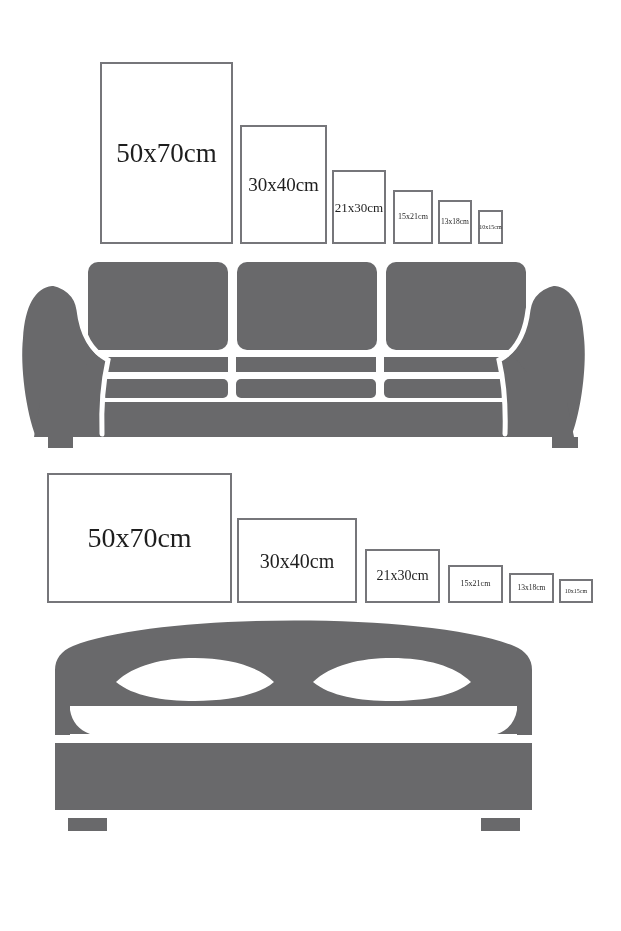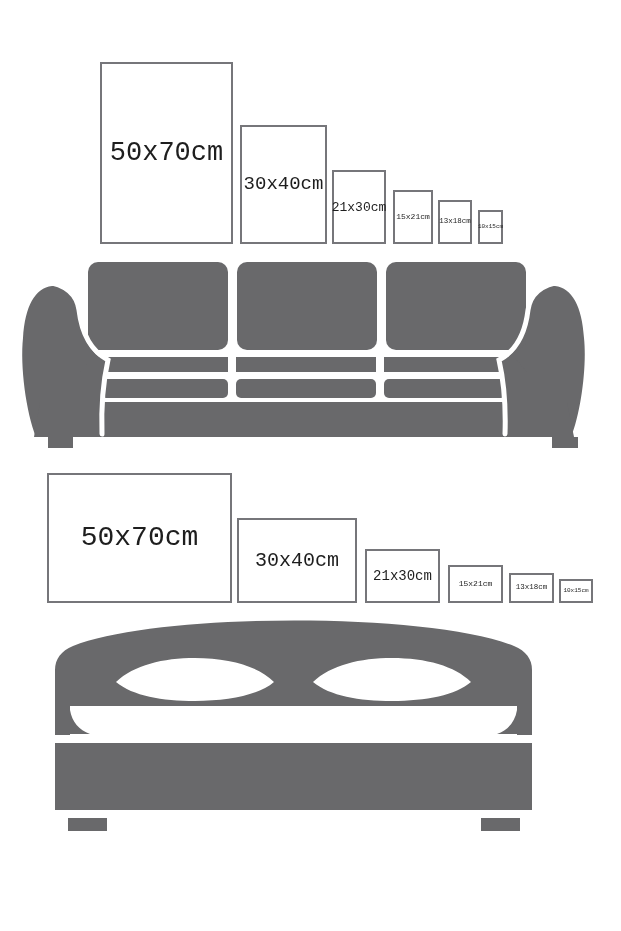--- a/index.html
+++ b/index.html
@@ -7,21 +7,21 @@
     --frame_border:#76767a;
     --text:#1e1e1e;
     --background:#ffffff;
   }
   html,body{margin:0;padding:0;background:#fff;}
   #stage{
     position:relative;
     width:621px;height:931px;
     background:var(--background);
     overflow:hidden;
-    font-family:Liberation Mono, monospace;
+    font-family:Liberation Serif, serif;
   }
   .frames-layer{position:absolute;left:0;top:0;width:621px;height:931px;}
   .frame{
     position:absolute;
     box-sizing:border-box;
     border:2px solid var(--frame_border);
     background:var(--background);
     display:flex;
     align-items:center;
     justify-content:center;

